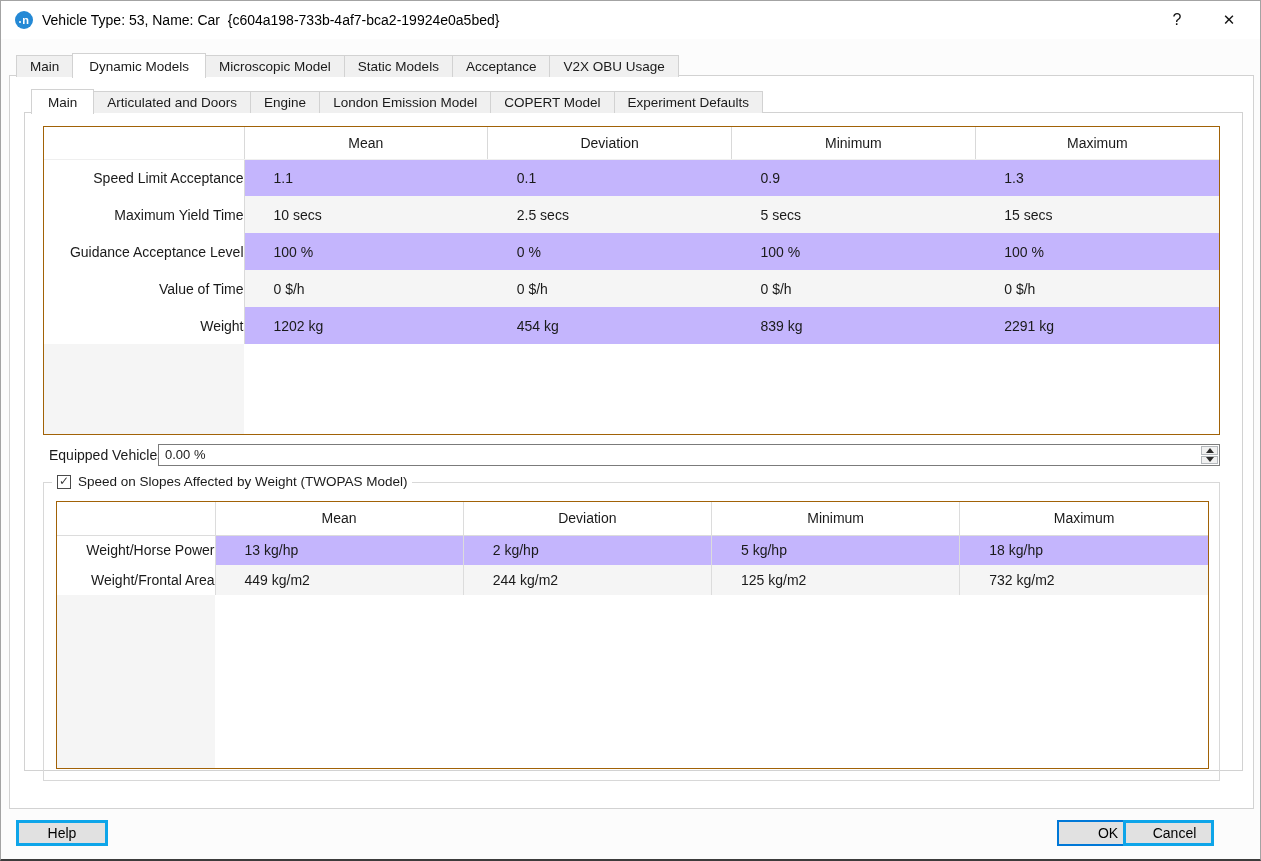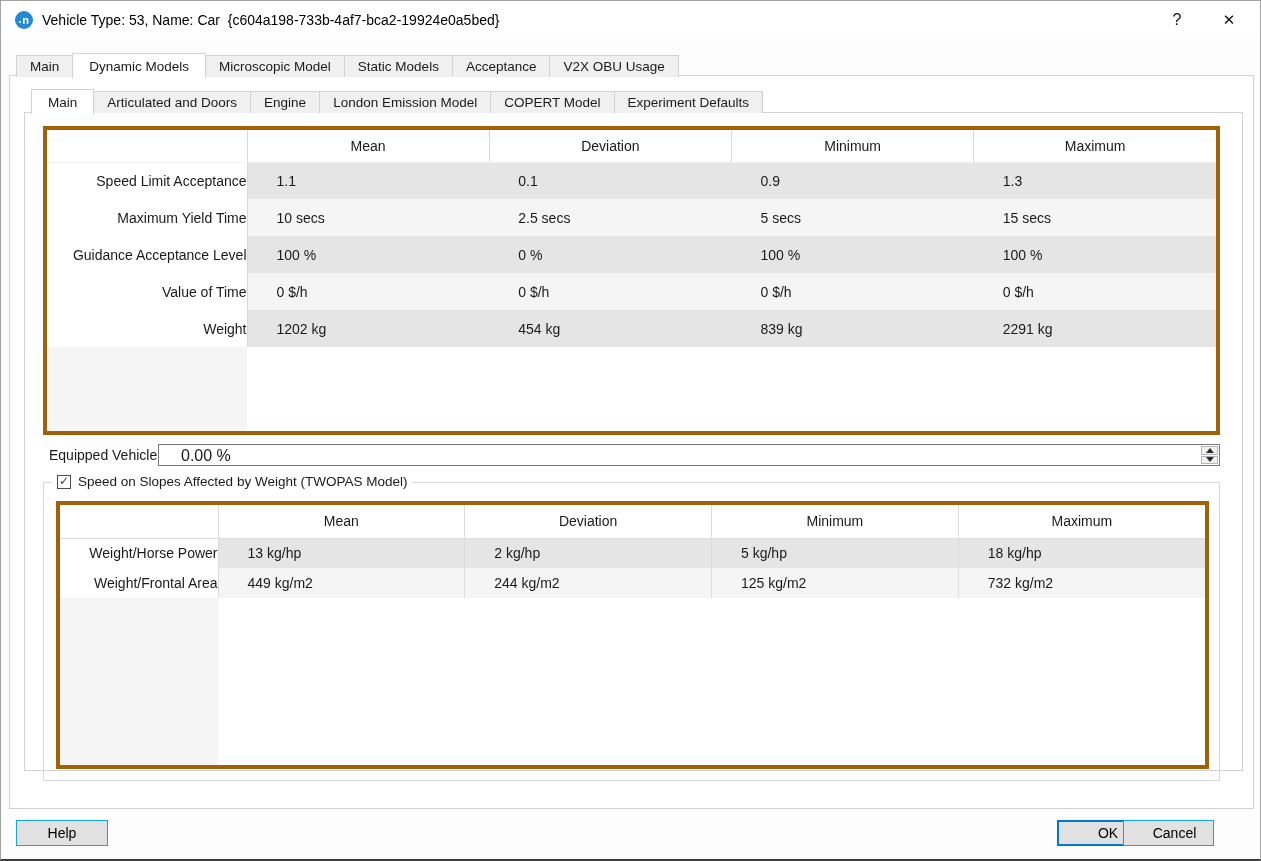--- a/index.html
+++ b/index.html
@@ -52,21 +52,21 @@
   .outer-pane{
     position:absolute; left:8px; top:74px; width:1245px; height:734px;
     background:#ffffff; border:1px solid #d2d2d2; z-index:1;
   }
   .inner-pane{
     position:absolute; left:14px; top:36px; width:1219px; height:659px;
     background:#ffffff; border:1px solid #d2d2d2; z-index:2;
   }
 
   
-  .tbl{ position:absolute; background:#e5e5e5; border:4px solid #a16207; overflow:hidden; }
+  .tbl{ position:absolute; background:#c4b5fd; border:1px solid #a16207; overflow:hidden; }
   .tbl table{ width:100%; height:100%; border-collapse:collapse; table-layout:fixed; font-size:14px; }
   .tbl th,.tbl td{ vertical-align:middle; font-weight:400; overflow:hidden; white-space:nowrap; }
   .tbl td{ padding-left:29px; }
   .tbl th.rowhdr{ text-align:right; padding-left:6px; background:#fff; }
   .tbl th.colhdr{ text-align:center; }
   .tbl thead th{ background:#fff; }
 
   .tbl1{ left:18px; top:13px; width:1177px; height:309px; }
   .tbl1 thead tr{ height:32px; }
   .tbl1 tbody tr{ height:37px; }
@@ -88,21 +88,21 @@
   .tbl tr.filler th{ background:#f5f5f5; border-right:none; }
   .tbl tr.filler td{ background:#fff !important; border-left:none !important; }
 
   
   .equipped-row{ position:absolute; left:0; top:331px; width:100%; height:22px; }
   .equipped-label{ position:absolute; left:24px; top:3px; font-size:14px; }
   .spinbox{
     position:absolute; left:133px; top:0; width:1062px; height:22px;
     background:#fff; border:1px solid #7b7b7b;
   }
-  .spin-value{ position:absolute; left:22px; top:2px; font-size:16px; }
+  .spin-value{ position:absolute; left:6px; top:2px; font-size:13px; }
   .spin-buttons{
     position:absolute; right:1px; top:1px; bottom:1px; width:17px;
     display:flex; flex-direction:column;
   }
   .spin-btn{
     flex:1; background:#f1f1f1; border:1px solid #b4b8bc;
     display:flex; align-items:center; justify-content:center;
   }
   .spin-btn + .spin-btn{ margin-top:1px; }
   .tri-up{ width:0; height:0; border-left:4px solid transparent; border-right:4px solid transparent; border-bottom:5px solid #2b2b2b; }
@@ -120,21 +120,21 @@
   }
   .checkbox{
     width:14px; height:14px; background:#fff; border:1px solid #4a4a4a;
     display:flex; align-items:center; justify-content:center;
   }
   .checkbox .check{ font-size:12px; line-height:1; color:#3a3a3a; margin-top:-1px; }
 
   
   .btn{
     position:absolute; top:819px; height:26px;
-    background:#e1e1e1; border:1px solid #0ea5e9;
+    background:#e1e1e1; border:3px solid #0ea5e9;
     display:flex; align-items:center; justify-content:center;
     font-size:14px; color:#000; cursor:default;
   }
   .btn.help-btn{ left:15px; width:92px; }
   .btn.ok-btn{ left:1056px; width:102px; border:2px solid #0078d7; }
   .btn.cancel-btn{ left:1122px; width:91px;padding-left:12px; }
 </style>
 </head>
 <body>
 

